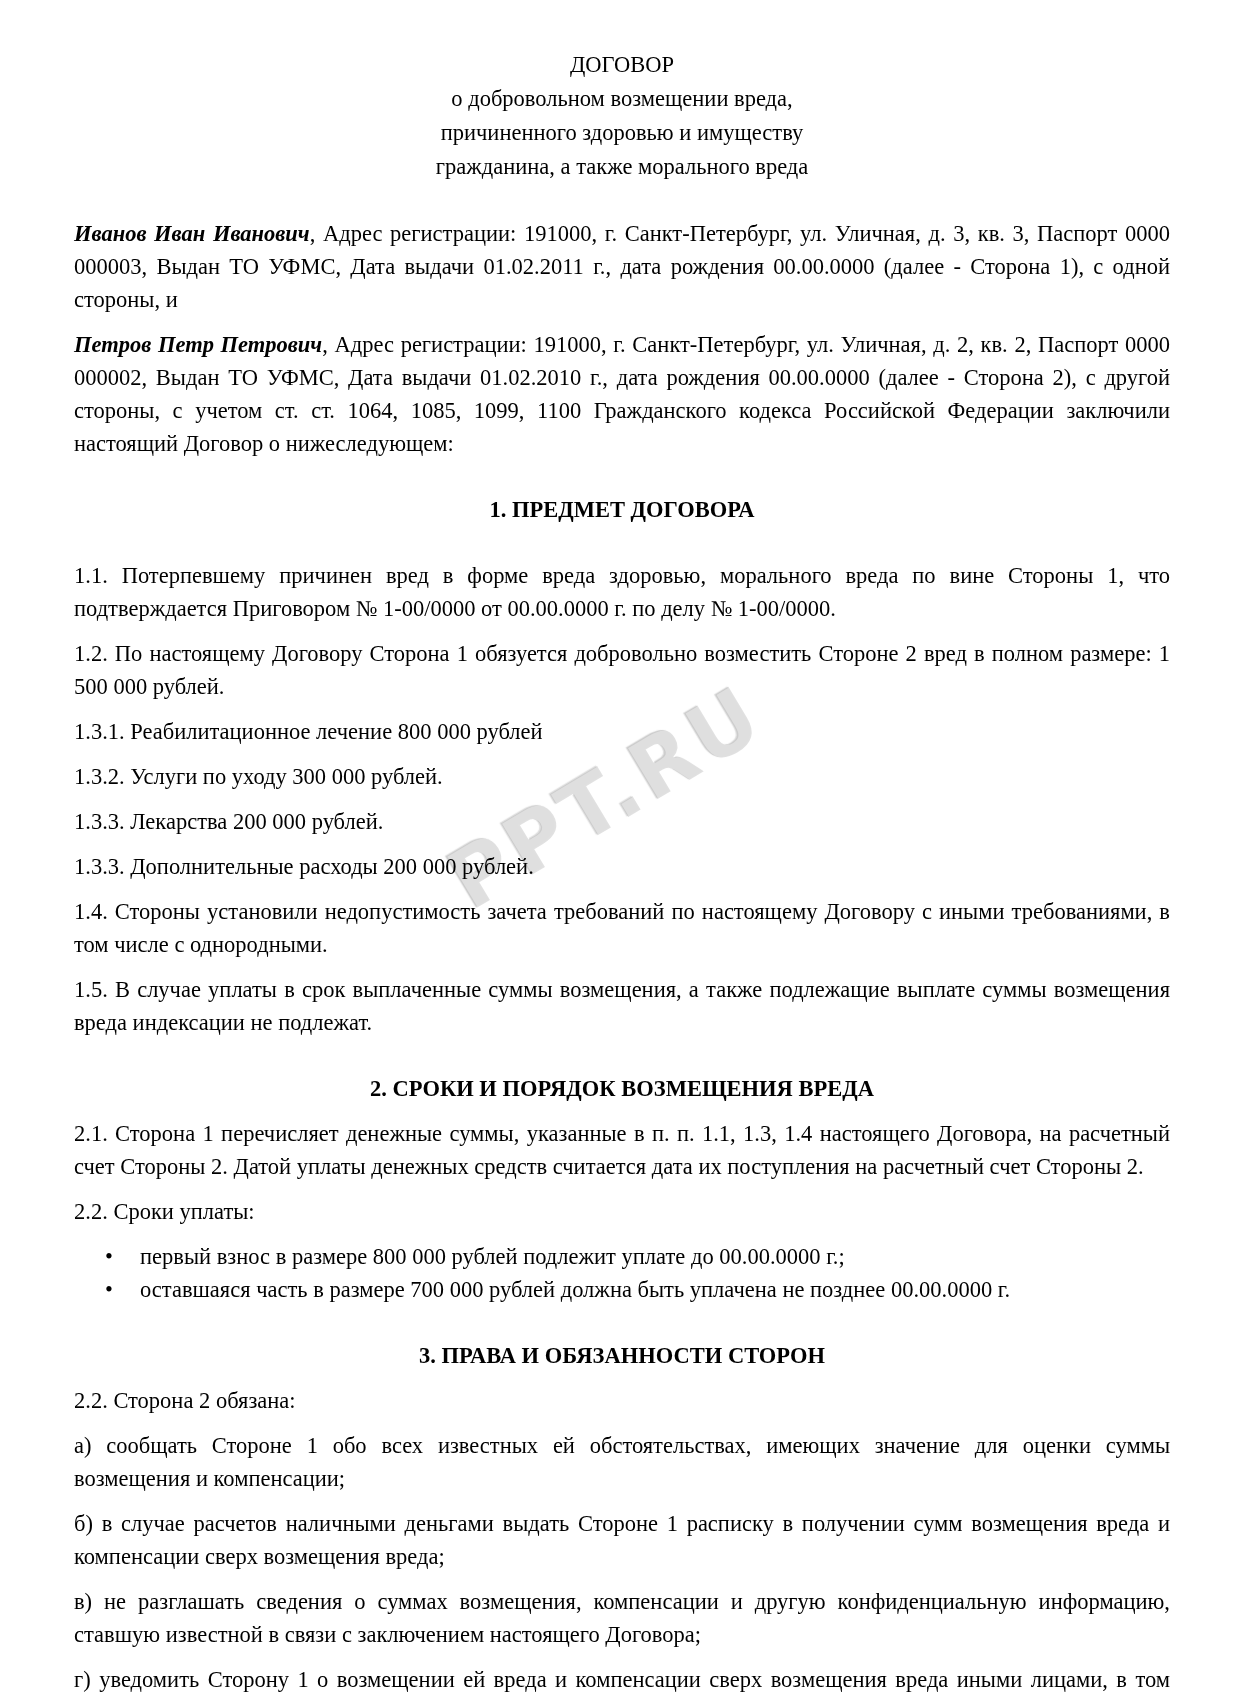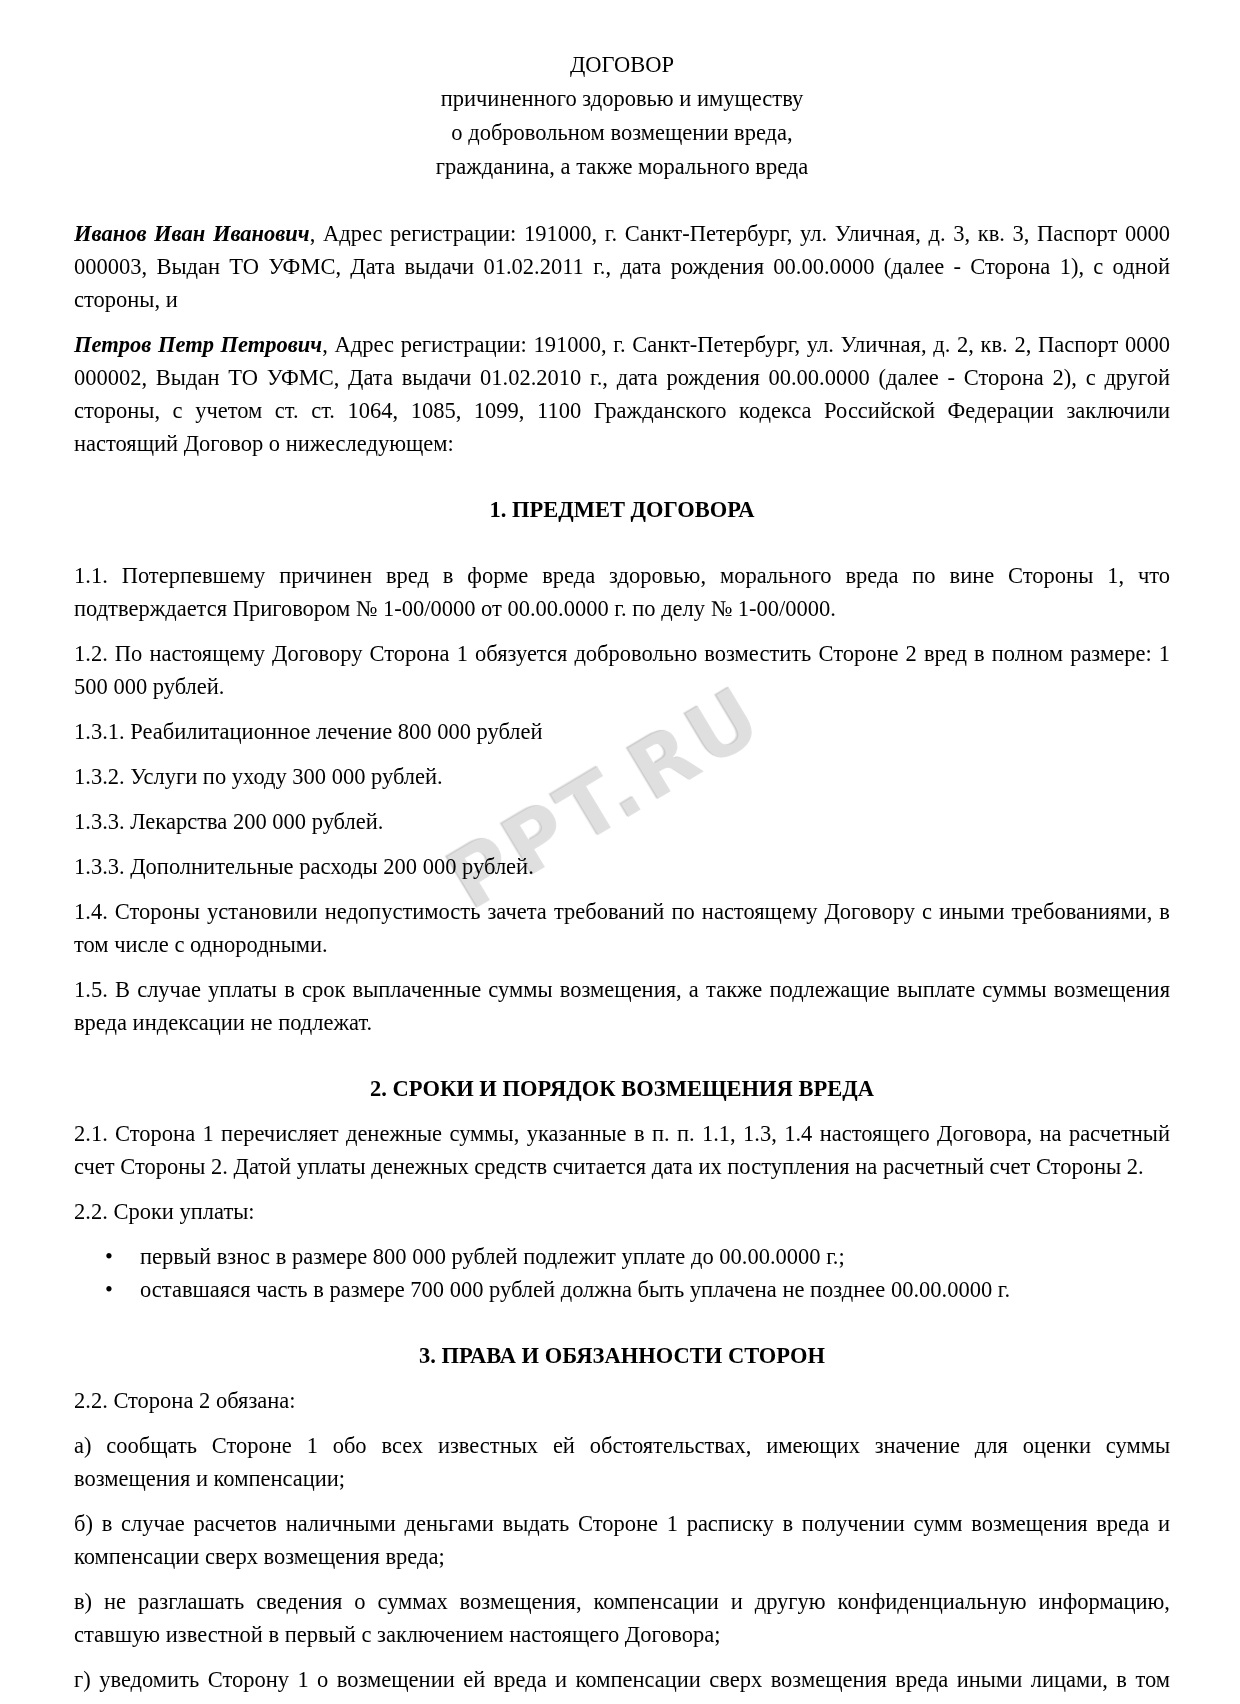--- a/index.html
+++ b/index.html
@@ -94,22 +94,22 @@
 </style>
 </head>
 <body>
 
 <div class="watermark">PPT.RU</div>
 
 <div class="page">
 
   <div class="title-block">
     <div>ДОГОВОР</div>
+    <div>о добровольном возмещении вреда,</div>
     <div>причиненного здоровью и имуществу</div>
-    <div>о добровольном возмещении вреда,</div>
     <div>гражданина, а также морального вреда</div>
   </div>
 
 
   <div class="parties">
     <p class="para"><span class="party-name">Иванов Иван Иванович</span><span>, Адрес регистрации: 191000, г. Санкт-Петербург, ул. Уличная, д. 3, кв. 3, Паспорт 0000 000003, Выдан ТО УФМС, Дата выдачи 01.02.2011 г., дата рождения 00.00.0000 (далее - Сторона 1), с одной стороны, и</span></p>
     <p class="para"><span class="party-name">Петров Петр Петрович</span><span>, Адрес регистрации: 191000, г. Санкт-Петербург, ул. Уличная, д. 2, кв. 2, Паспорт 0000 000002, Выдан ТО УФМС, Дата выдачи 01.02.2010 г., дата рождения 00.00.0000 (далее - Сторона 2), с другой стороны, с учетом ст. ст. 1064, 1085, 1099, 1100 Гражданского кодекса Российской Федерации заключили настоящий Договор о нижеследующем:</span></p>
   </div>
 
   <div class="section">
@@ -138,18 +138,18 @@
         <span class="bullet-text">оставшаяся часть в размере 700 000 рублей должна быть уплачена не позднее 00.00.0000 г.</span>
       </div>
     </div>
   </div>
 
   <div class="section">
     <h2 class="section-heading">3. ПРАВА И ОБЯЗАННОСТИ СТОРОН</h2>
     <p class="para">2.2. Сторона 2 обязана:</p>
     <p class="para">а) сообщать Стороне 1 обо всех известных ей обстоятельствах, имеющих значение для оценки суммы возмещения и компенсации;</p>
     <p class="para">б) в случае расчетов наличными деньгами выдать Стороне 1 расписку в получении сумм возмещения вреда и компенсации сверх возмещения вреда;</p>
-    <p class="para">в) не разглашать сведения о суммах возмещения, компенсации и другую конфиденциальную информацию, ставшую известной в первый с заключением настоящего Договора;</p>
+    <p class="para">в) не разглашать сведения о суммах возмещения, компенсации и другую конфиденциальную информацию, ставшую известной в связи с заключением настоящего Договора;</p>
     <p class="para">г) уведомить Сторону 1 о возмещении ей вреда и компенсации сверх возмещения вреда иными лицами, в том числе страховыми организациями.</p>
     <p class="para">3.2. Сторона 1 обязана:</p>
   </div>
 
 </div>
 
 </body></html>

